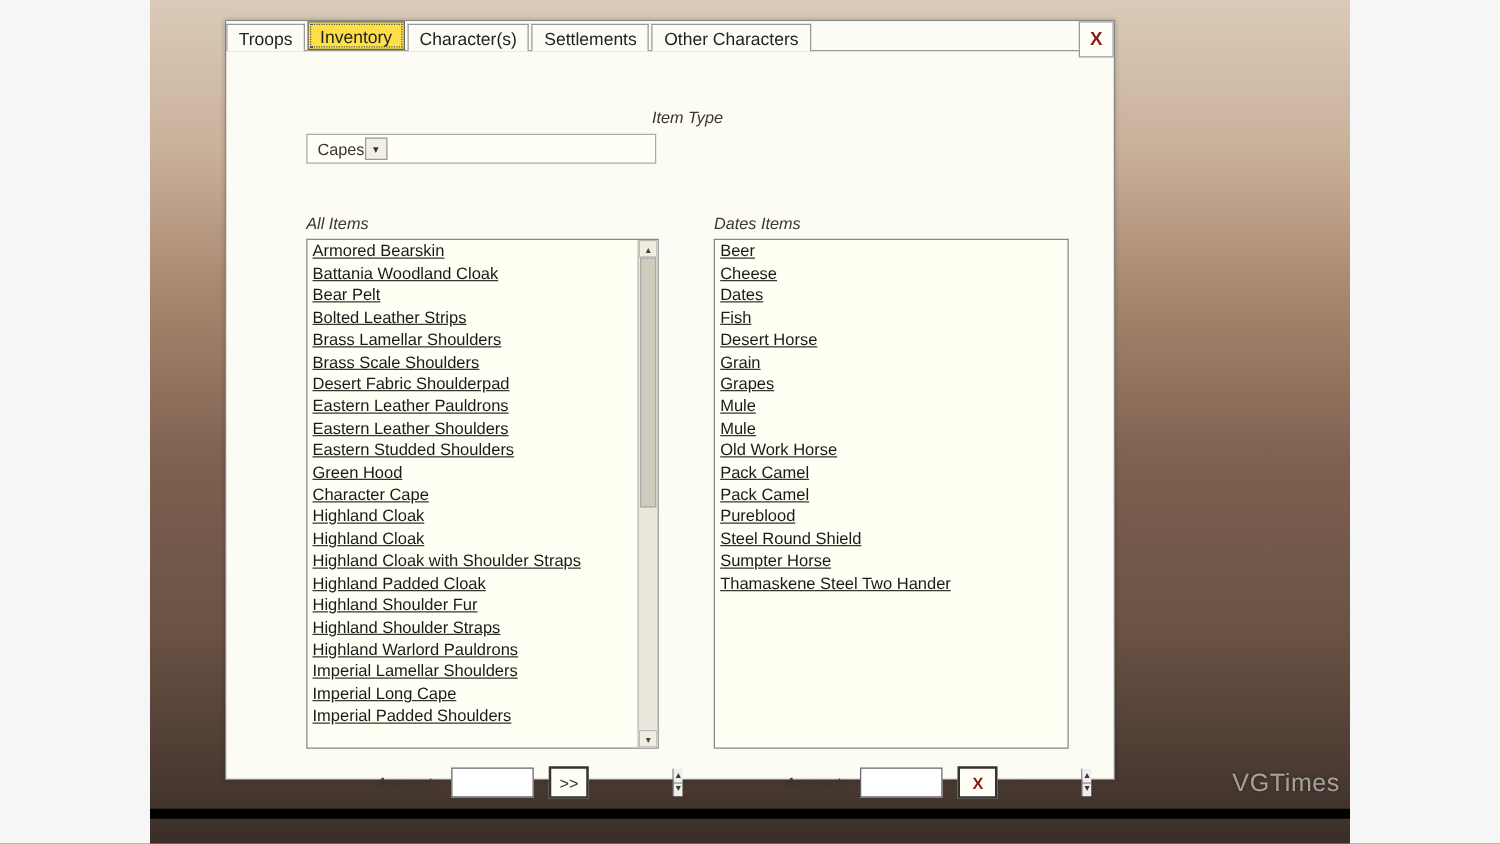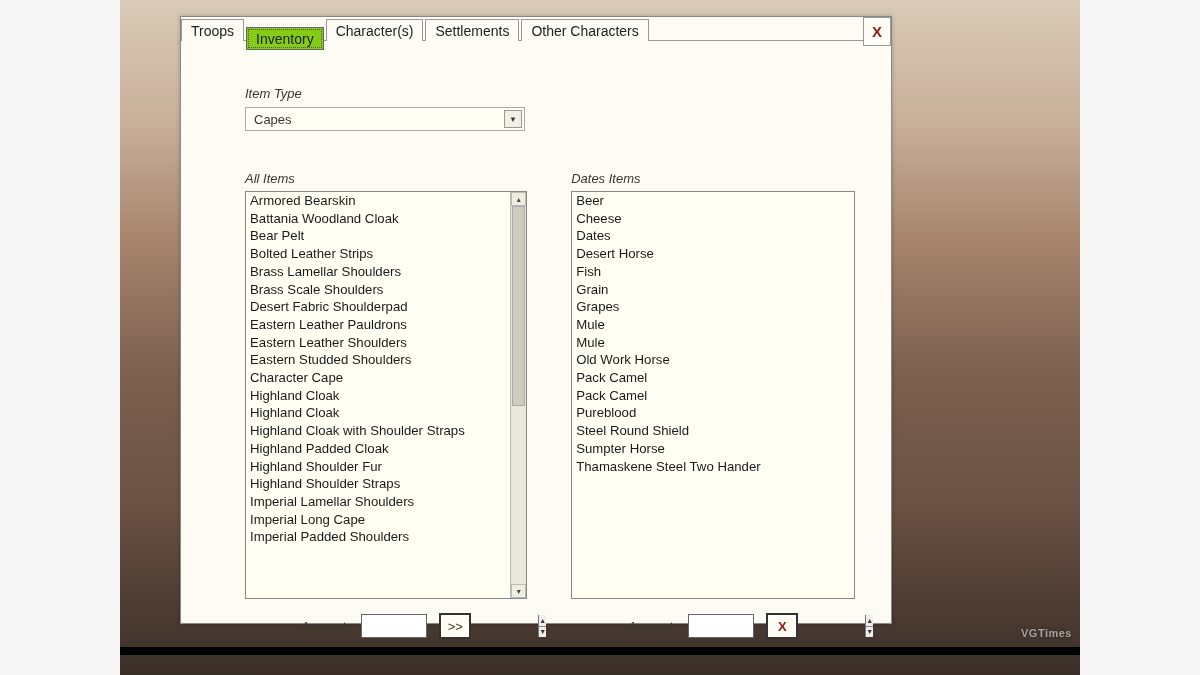--- a/index.html
+++ b/index.html
@@ -38,22 +38,22 @@
     margin-right: 2px;
     background: #fdfcf4;
     font-size: 14px;
     color: #222;
     position: relative;
     top: 1px;
     cursor: pointer;
   }
   .tab.active {
     border: 1px solid #666;
-    background: #84cc16;
-    top: 10px;
+    background: #fde047;
+    top: 0;
     outline: 1px dotted #555;
     outline-offset: -3px;
   }
   .close-btn {
     position: absolute; right: 0; top: 0;
     width: 28px; height: 29px;
     border: 1px solid #999;
     background: #fffef6;
     color: #8a1a1a;
     font-weight: bold;
@@ -62,27 +62,27 @@
     cursor: pointer;
   }
 
   .content {
     flex: 1;
     padding: 22px 36px 10px 64px;
     position: relative;
     font-size: 13px;
     color: #3a3632;
   }
-  .label { font-style: italic; font-size: 13px; color: #3a3632; }
+  .label { font-style: italic; font-size: 13px; color: #3a3632; text-align: center; }
   .item-type-label { margin-bottom: 6px; }
   .combo {
     width: 280px; height: 24px;
     border: 1px solid #aaa;
     background: #fffff6;
-    display: flex; align-items: center; justify-content: space-between;
+    display: flex; align-items: center; 
     padding: 0 2px 0 8px;
     font-size: 13px;
     cursor: pointer;
   }
   .combo .arrow {
     width: 18px; height: 18px; border: 1px solid #999; background: #f2f0e4;
     display: flex; align-items: center; justify-content: center;
     font-size: 9px; color: #333;
   }
 
@@ -100,20 +100,21 @@
     background: #fffff4;
     height: 408px;
     overflow: hidden;
     position: relative;
   }
   .listbox.scroll { display: flex; }
   .listbox .items {
     flex: 1;
     overflow-y: auto;
     padding: 0;
+    text-decoration: underline;
   }
   .listbox .item {
     padding: 0px 4px;
     font-size: 13.2px;
     line-height: 17.7px;
     color: #1a1a1a;
     cursor: pointer;
     white-space: nowrap;
   }
   .scrollbar {
@@ -162,21 +163,21 @@
     background: #fffef4;
     display:flex; align-items:center; justify-content:center;
     font-size: 13px;
     cursor: pointer;
   }
   .sq-btn.red { color:#8a1a1a; font-weight:bold; }
 
   .watermark {
     position: absolute; right: 128px; bottom: 36px;
     color: rgba(255,255,255,.55);
-    font-size: 11px; font-weight: bold;
+    font-size: 20px; font-weight: normal;
     text-shadow: 0 0 3px rgba(0,0,0,.4);
     letter-spacing: .5px;
   }
 </style>
 </head>
 <body>
 
 <div class="side-bar-left"></div>
 <div class="side-bar-right"></div>
 <div class="blackstrip"></div>
@@ -207,27 +208,29 @@
               <div class="item">Armored Bearskin</div>
               <div class="item">Battania Woodland Cloak</div>
               <div class="item">Bear Pelt</div>
               <div class="item">Bolted Leather Strips</div>
               <div class="item">Brass Lamellar Shoulders</div>
               <div class="item">Brass Scale Shoulders</div>
               <div class="item">Desert Fabric Shoulderpad</div>
               <div class="item">Eastern Leather Pauldrons</div>
               <div class="item">Eastern Leather Shoulders</div>
               <div class="item">Eastern Studded Shoulders</div>
+              <div class="item">Green Hood</div>
               <div class="item">Character Cape</div>
               <div class="item">Highland Cloak</div>
               <div class="item">Highland Cloak</div>
               <div class="item">Highland Cloak with Shoulder Straps</div>
               <div class="item">Highland Padded Cloak</div>
               <div class="item">Highland Shoulder Fur</div>
               <div class="item">Highland Shoulder Straps</div>
+              <div class="item">Highland Warlord Pauldrons</div>
               <div class="item">Imperial Lamellar Shoulders</div>
               <div class="item">Imperial Long Cape</div>
               <div class="item">Imperial Padded Shoulders</div>
             </div>
           <div class="scrollbar">
             <div class="sbtn">▴</div>
             <div class="track">
               <div class="thumb"></div>
             </div>
             <div class="sbtn">▾</div>
@@ -246,22 +249,22 @@
         </div>
       </div>
 
       <div class="list-col right">
         <div class="list-title">Dates Items</div>
         <div class="listbox">
           <div class="items" id="your-items-container">
               <div class="item">Beer</div>
               <div class="item">Cheese</div>
               <div class="item">Dates</div>
+              <div class="item">Fish</div>
               <div class="item">Desert Horse</div>
-              <div class="item">Fish</div>
               <div class="item">Grain</div>
               <div class="item">Grapes</div>
               <div class="item">Mule</div>
               <div class="item">Mule</div>
               <div class="item">Old Work Horse</div>
               <div class="item">Pack Camel</div>
               <div class="item">Pack Camel</div>
               <div class="item">Pureblood</div>
               <div class="item">Steel Round Shield</div>
               <div class="item">Sumpter Horse</div>

